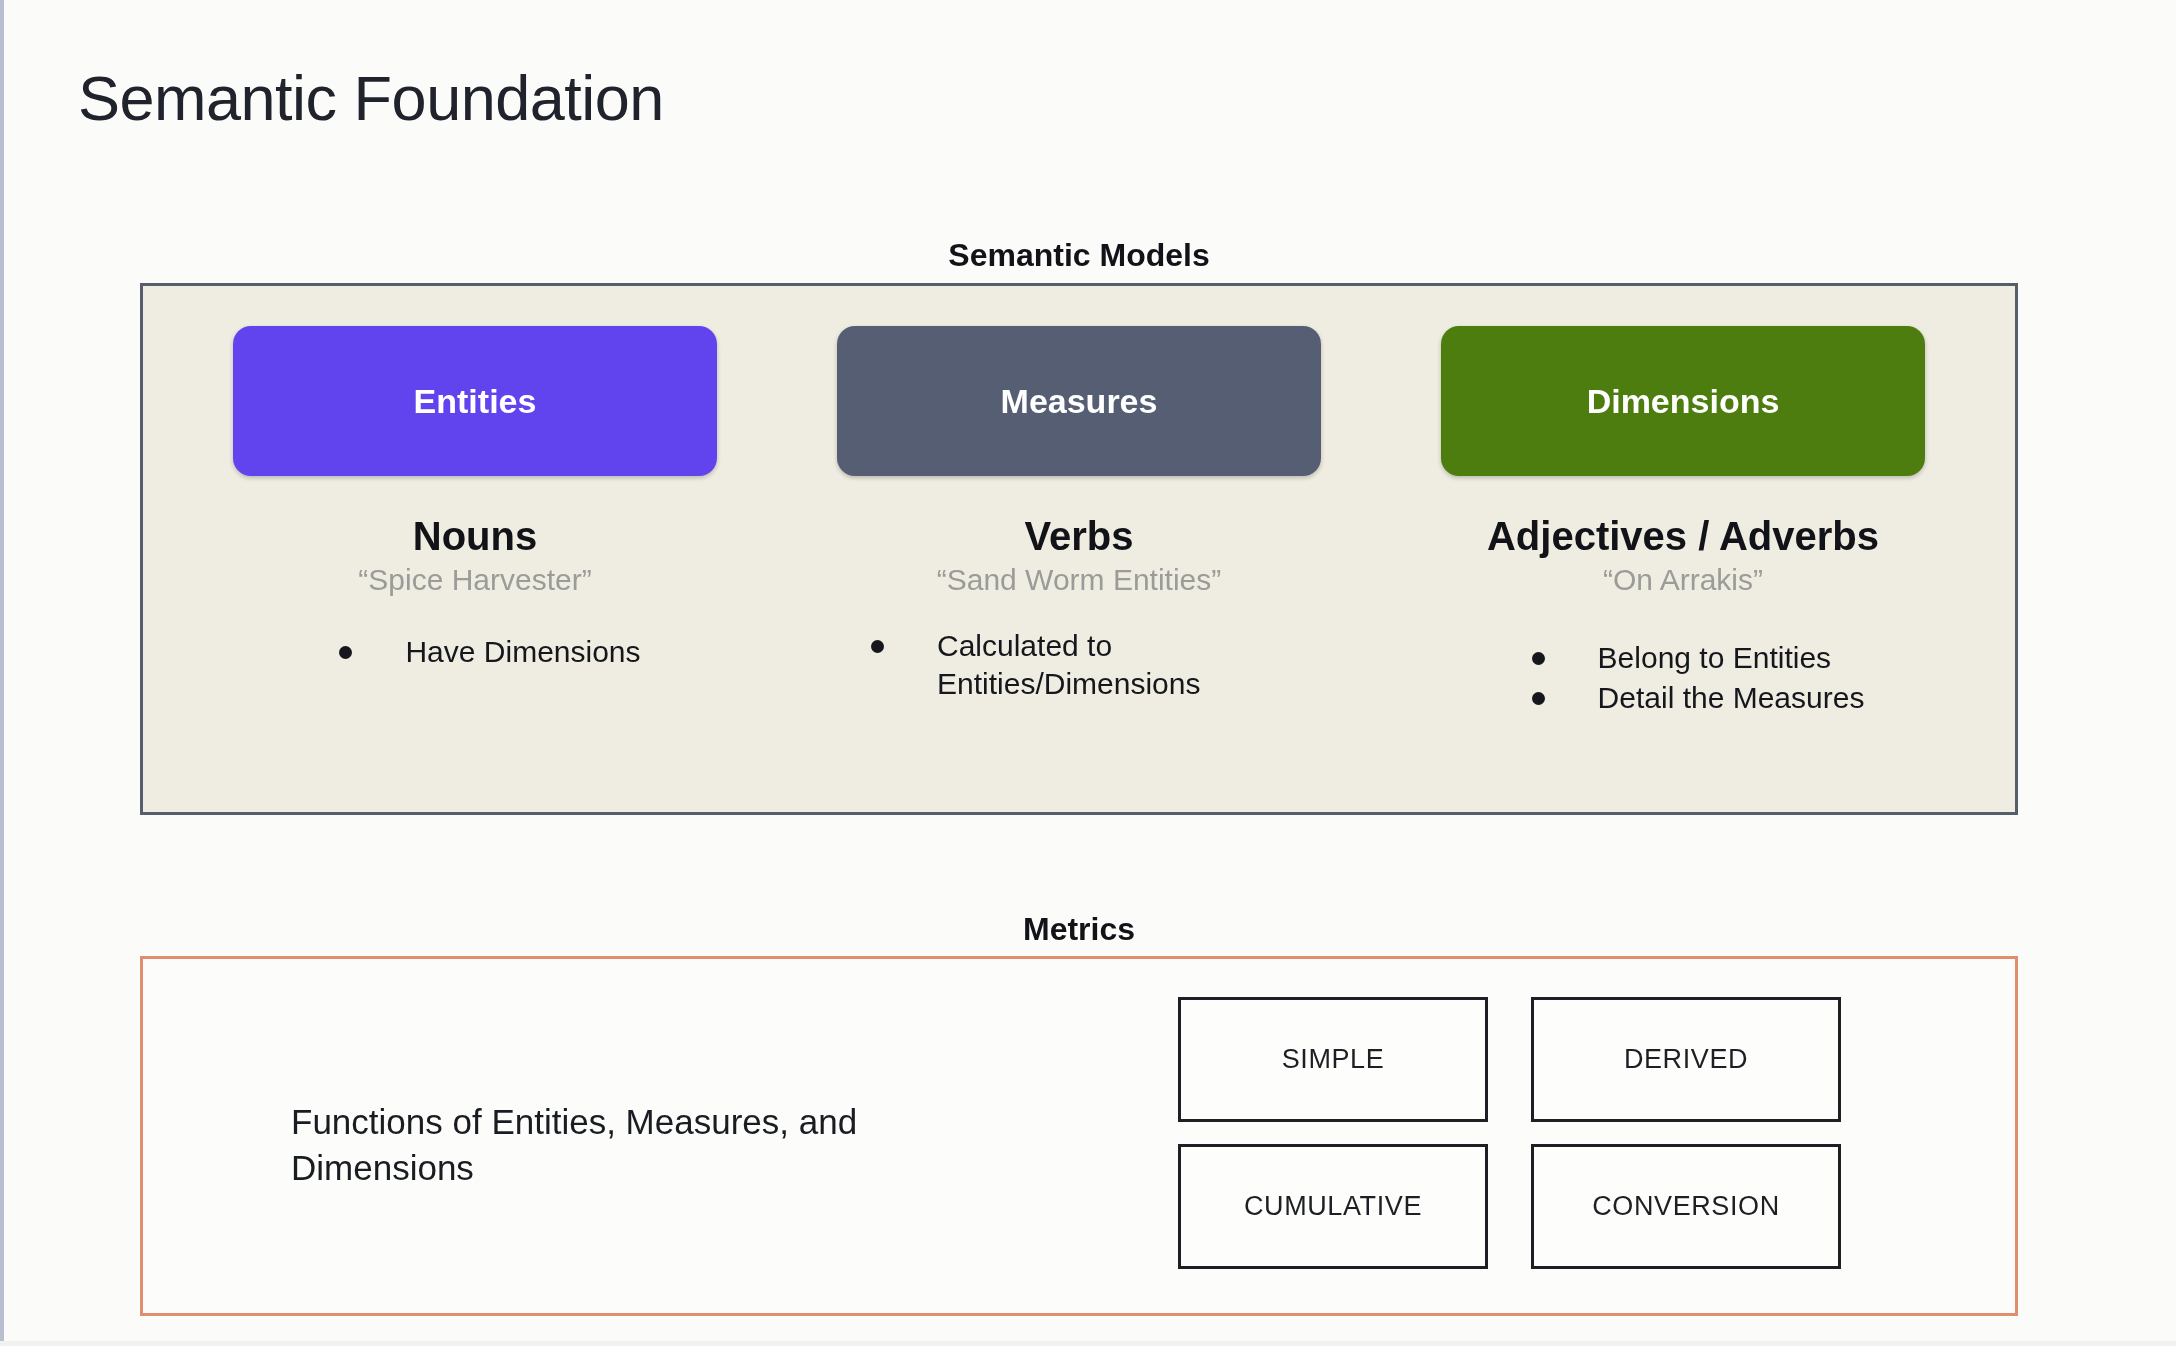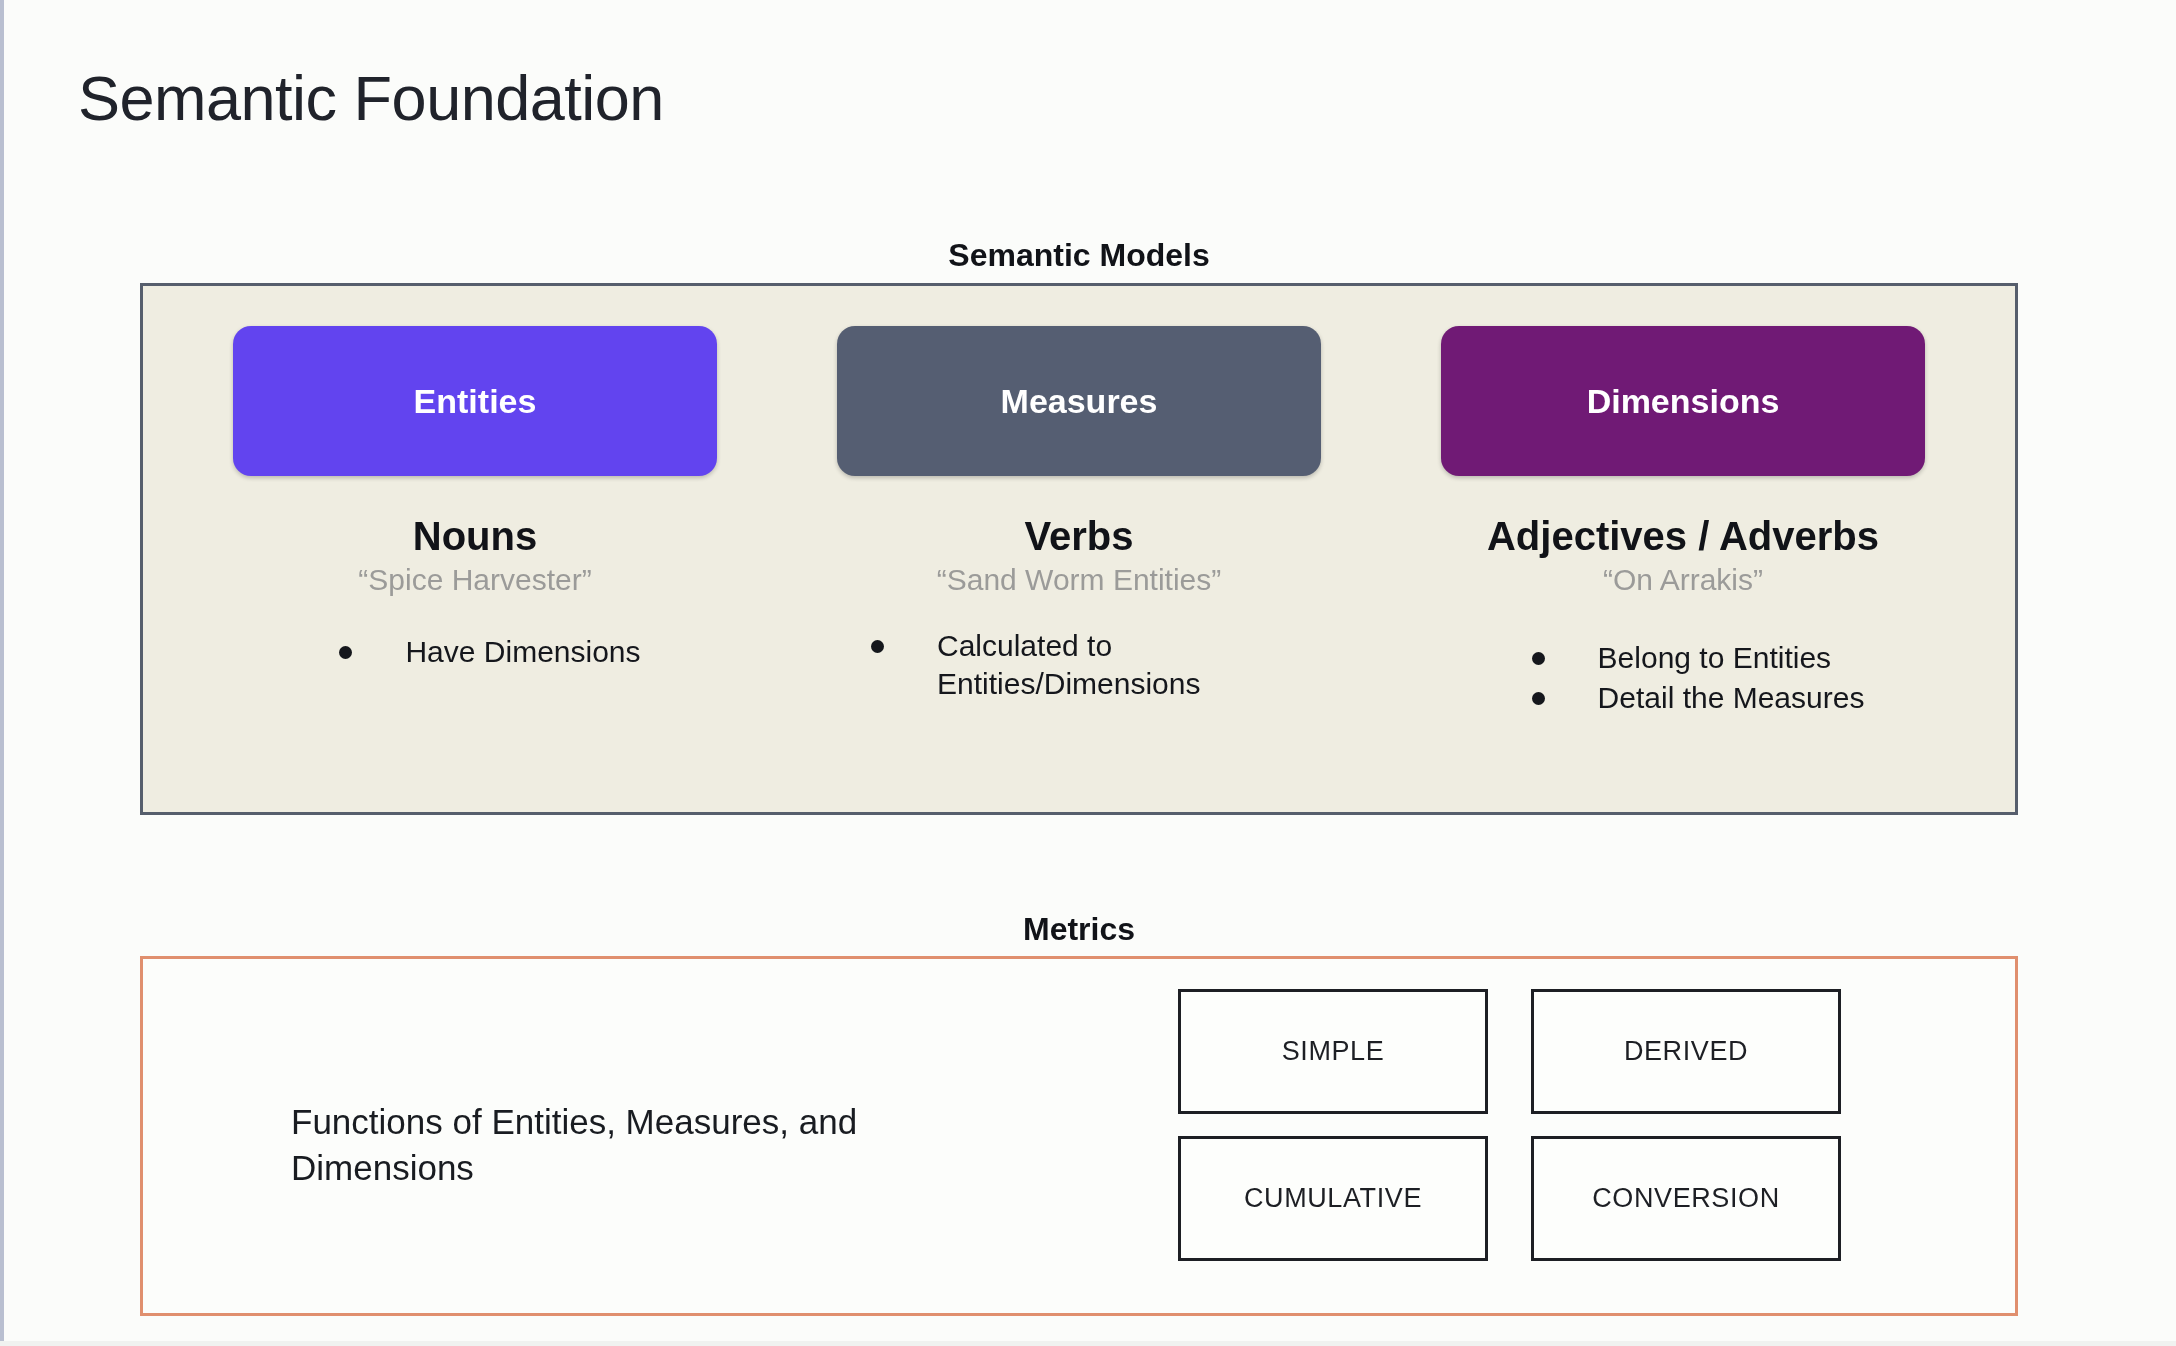--- a/index.html
+++ b/index.html
@@ -105,21 +105,21 @@
     align-items: center;
     justify-content: center;
     color: #ffffff;
     font-size: 34px;
     font-weight: bold;
     box-shadow: 0 2px 4px rgba(0,0,0,0.22);
     box-sizing: border-box;
   }
   .pill.entities   { background: #6244ef; }
   .pill.measures   { background: #555e72; }
-  .pill.dimensions { background: #701a75; }
+  .pill.dimensions { background: #4d7c0f; }
 
   .pos-head {
     margin-top: 38px;
     font-size: 40px;
     font-weight: bold;
     color: #111318;
     text-align: center;
     white-space: nowrap;
   }
   .pos-example {
@@ -177,21 +177,21 @@
     top: 140px;
     font-size: 35px;
     line-height: 1.32;
     color: #191c21;
     width: 700px;
   }
 
   .metric-grid {
     position: absolute;
     left: 1035px;
-    top: 30px;
+    top: 38px;
     display: grid;
     grid-template-columns: 310px 310px;
     grid-template-rows: 125px 125px;
     column-gap: 43px;
     row-gap: 22px;
   }
   .metric-box {
     border: 3px solid #1d1f24;
     background: #fdfefc;
     display: flex;

